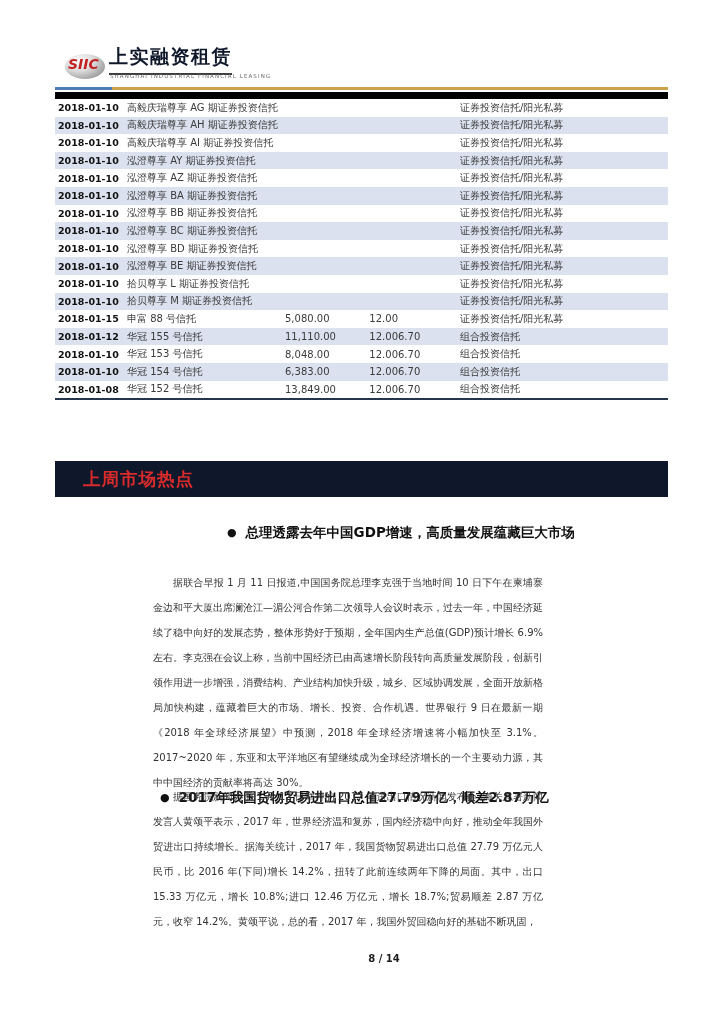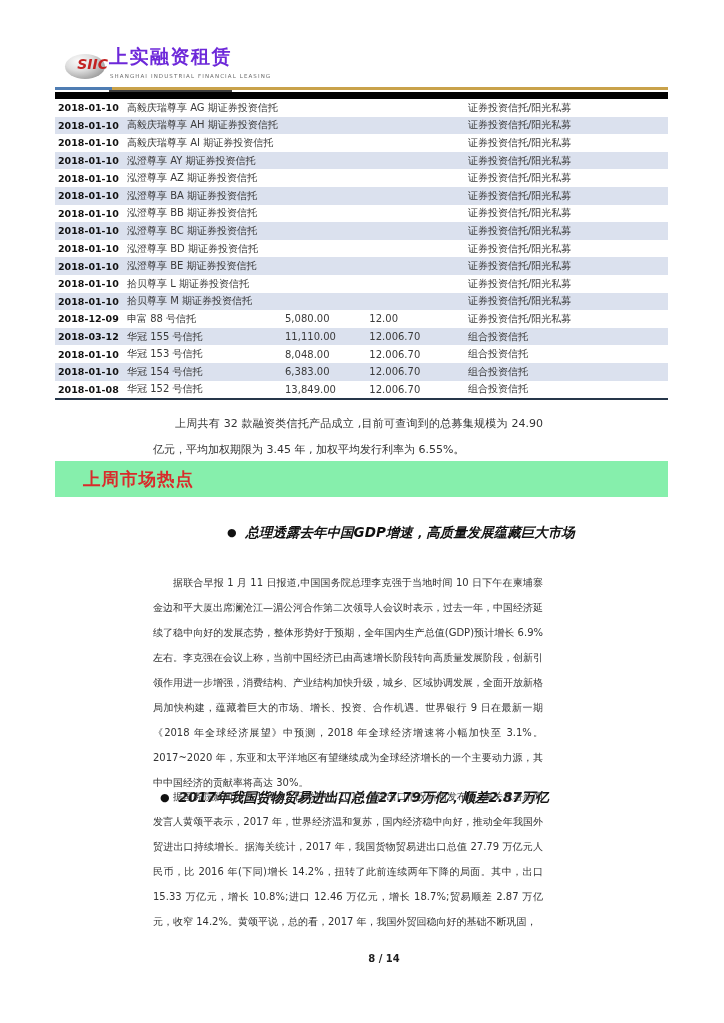--- a/index.html
+++ b/index.html
@@ -7,26 +7,26 @@
     position:relative;width:724px;height:1023px;background:#ffffff;overflow:hidden;
     font-family:"DejaVu Sans","Liberation Sans",sans-serif;color:#333;
   }
   
   .logo{position:absolute;top:44px;left:65px;width:220px;height:40px;}
   .logo-sphere{
     position:absolute;left:0;top:10px;width:40px;height:25px;border-radius:50%;
     background:radial-gradient(ellipse at 35% 28%, #fbfbfb 0%, #dedede 38%, #9a9a9a 80%, #7c7c7c 100%);
   }
   .logo-mark{
-    position:absolute;left:3px;top:12px;width:40px;text-align:right;
+    position:absolute;left:3px;top:12px;width:40px;text-align:left;
     font-size:14px;font-weight:bold;font-style:italic;color:#c32222;letter-spacing:0;
   }
   .logo-cn{
-    position:absolute;left:44px;top:0px;font-size:19px;font-weight:bold;color:#6d28d9;
-    letter-spacing:1.5px;white-space:nowrap;border-bottom:2px solid #3c3c3c;padding-bottom:20px;
+    position:absolute;left:44px;top:0px;font-size:19px;font-weight:bold;color:#0f172a;
+    letter-spacing:1.5px;white-space:nowrap;border-bottom:2px solid #3c3c3c;padding-bottom:3px;
   }
   .logo-en{
     position:absolute;left:45px;top:29px;font-size:5.5px;color:#6a6a6a;
     letter-spacing:1.1px;white-space:nowrap;
   }
   
   .header-rule{position:absolute;top:87px;left:55px;width:613px;height:3px;display:flex;}
   .rule-blue{width:57px;height:100%;}
   .rule-gold{flex:1;height:100%;}
   
@@ -35,33 +35,33 @@
     border-top:7px solid #000000;border-bottom:2px solid #26364a;
   }
   .tr{display:flex;height:17.6px;align-items:center;font-size:10px;color:#3a3a3a;}
   .tr:nth-child(even){background:#dbe1ee;}
   .td{white-space:nowrap;overflow:visible;}
   .c-date{width:72px;padding-left:3px;box-sizing:border-box;font-weight:bold;font-size:9.5px;color:#111;}
   .c-name{width:158px;}
   .c-amount{width:40px;text-align:right;}
   .c-term{width:73px;text-align:right;}
   .c-rate{width:54px;}
-  .c-type{width:200px;margin-left:16px;text-align:left;}
+  .c-type{width:200px;margin-left:8px;text-align:left;}
   
   .summary{
     position:absolute;top:400px;left:153px;width:390px;
     font-size:11px;line-height:26px;text-align:justify;text-indent:2em;color:#333;
   }
   .banner{
     position:absolute;top:461px;left:55px;width:613px;height:36px;
     display:flex;align-items:center;
   }
   .banner-text{margin-left:28px;font-size:17.5px;font-weight:bold;letter-spacing:1px;}
   .sec-heading{
-    position:absolute;font-size:13.5px;font-weight:bold;color:#111;white-space:nowrap;font-style:italic;
+    position:absolute;font-size:13.5px;font-weight:bold;color:#111;white-space:nowrap;
   }
   .sec-heading .bullet{font-size:11px;margin-right:9px;vertical-align:1px;}
   .h1{top:524px;left:227px;}
   .h2{top:789px;left:160px;}
   .para{
     position:absolute;left:153px;width:390px;
     font-size:10px;line-height:25px;text-align:justify;text-indent:2em;color:#333;
   }
   .para1{top:560px;}
   .para2{top:774px;}
@@ -180,29 +180,29 @@
   </div>
         <div class="tr">
     <div class="td c-date">2018-01-10</div>
     <div class="td c-name">拾贝尊享 M 期证券投资信托</div>
     <div class="td c-amount"></div>
     <div class="td c-term"></div>
     <div class="td c-rate"></div>
     <div class="td c-type">证券投资信托/阳光私募</div>
   </div>
         <div class="tr">
-    <div class="td c-date">2018-12-09</div>
+    <div class="td c-date">2018-01-15</div>
     <div class="td c-name">申富 88 号信托</div>
     <div class="td c-amount">5,080.00</div>
     <div class="td c-term">12.00</div>
     <div class="td c-rate"></div>
     <div class="td c-type">证券投资信托/阳光私募</div>
   </div>
         <div class="tr">
-    <div class="td c-date">2018-03-12</div>
+    <div class="td c-date">2018-01-12</div>
     <div class="td c-name">华冠 155 号信托</div>
     <div class="td c-amount">11,110.00</div>
     <div class="td c-term">12.00</div>
     <div class="td c-rate">6.70</div>
     <div class="td c-type">组合投资信托</div>
   </div>
         <div class="tr">
     <div class="td c-date">2018-01-10</div>
     <div class="td c-name">华冠 153 号信托</div>
     <div class="td c-amount">8,048.00</div>
@@ -222,23 +222,22 @@
     <div class="td c-date">2018-01-08</div>
     <div class="td c-name">华冠 152 号信托</div>
     <div class="td c-amount">13,849.00</div>
     <div class="td c-term">12.00</div>
     <div class="td c-rate">6.70</div>
     <div class="td c-type">组合投资信托</div>
   </div>
       </div>
   </div>
 
-  <p class="summary">上周共有 32 款融资类信托产品成立 ,目前可查询到的总募集规模为 24.90 亿元，平均加权期限为 3.45 年 , 加权平均发行利率为 6.55%。</p>
-
-  <div class="banner" style="background: #86efac;">
+
+  <div class="banner" style="background: #0f172a;">
     <span class="banner-text" style="color: rgb(217, 43, 43);">上周市场热点</span>
   </div>
 
   <div class="sec-heading h1">
     <span class="bullet">●</span><span>总理透露去年中国GDP增速，高质量发展蕴藏巨大市场</span>
   </div>
   <p class="para para1">据联合早报 1 月 11 日报道,中国国务院总理李克强于当地时间 10 日下午在柬埔寨金边和平大厦出席澜沧江—湄公河合作第二次领导人会议时表示，过去一年，中国经济延续了稳中向好的发展态势，整体形势好于预期，全年国内生产总值(GDP)预计增长 6.9%左右。李克强在会议上称，当前中国经济已由高速增长阶段转向高质量发展阶段，创新引领作用进一步增强，消费结构、产业结构加快升级，城乡、区域协调发展，全面开放新格局加快构建，蕴藏着巨大的市场、增长、投资、合作机遇。世界银行 9 日在最新一期《2018 年全球经济展望》中预测，2018 年全球经济增速将小幅加快至 3.1%。2017~2020 年，东亚和太平洋地区有望继续成为全球经济增长的一个主要动力源，其中中国经济的贡献率将高达 30%。</p>
 
   <div class="sec-heading h2">
     <span class="bullet">●</span><span>2017年我国货物贸易进出口总值27.79万亿，顺差2.87万亿</span>

